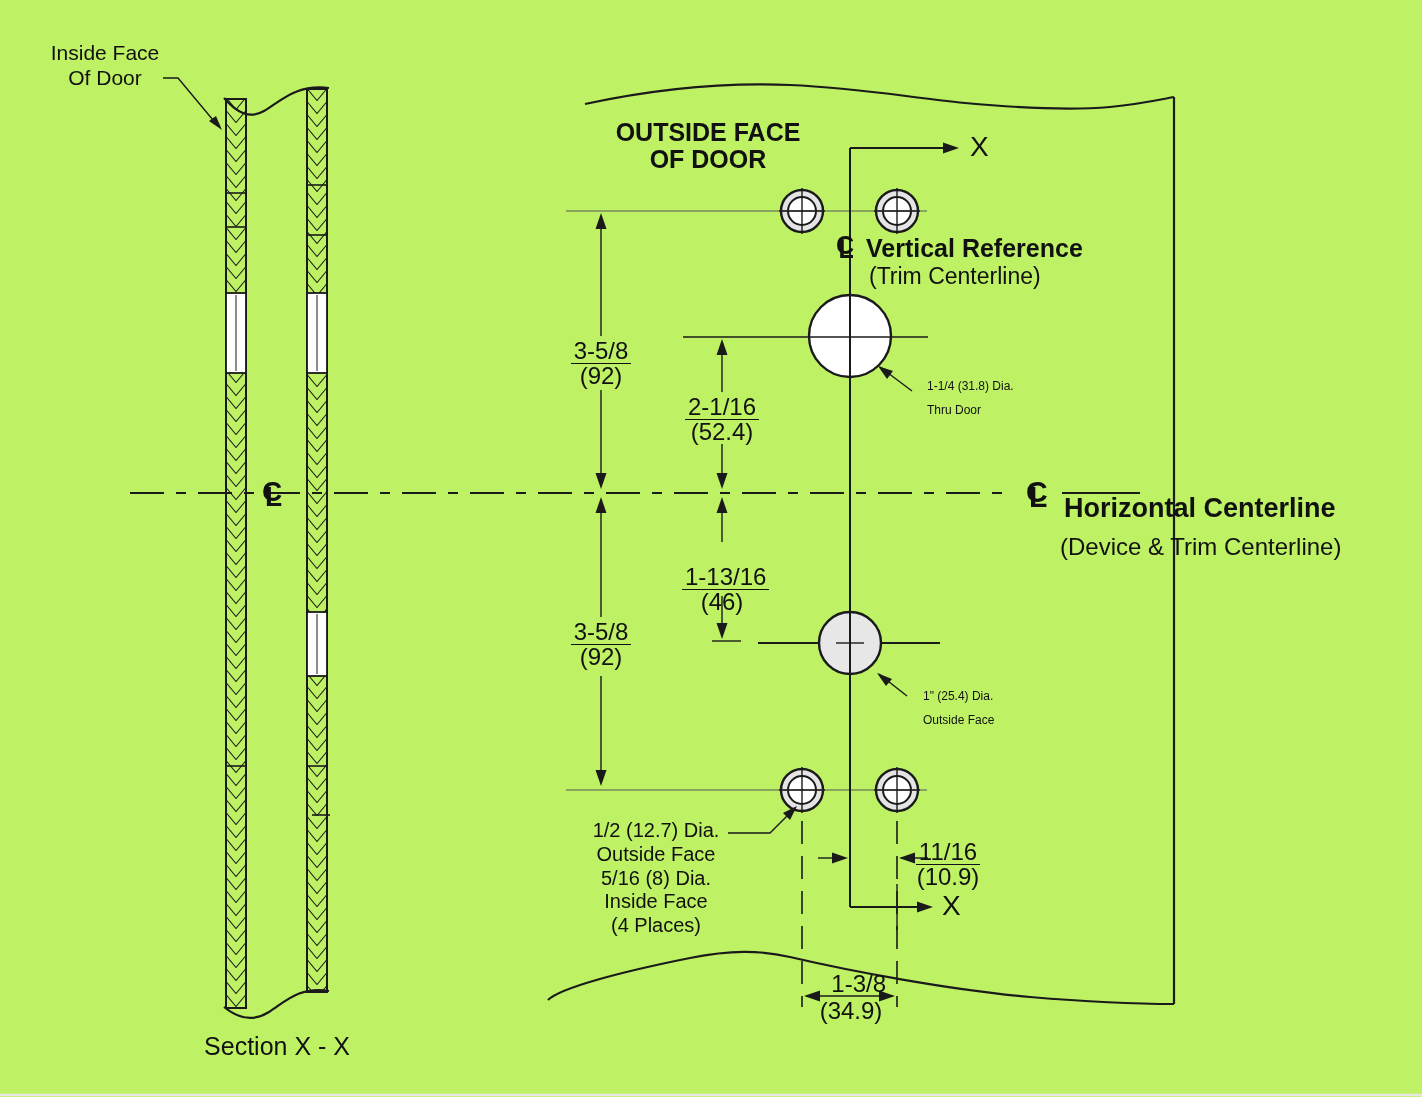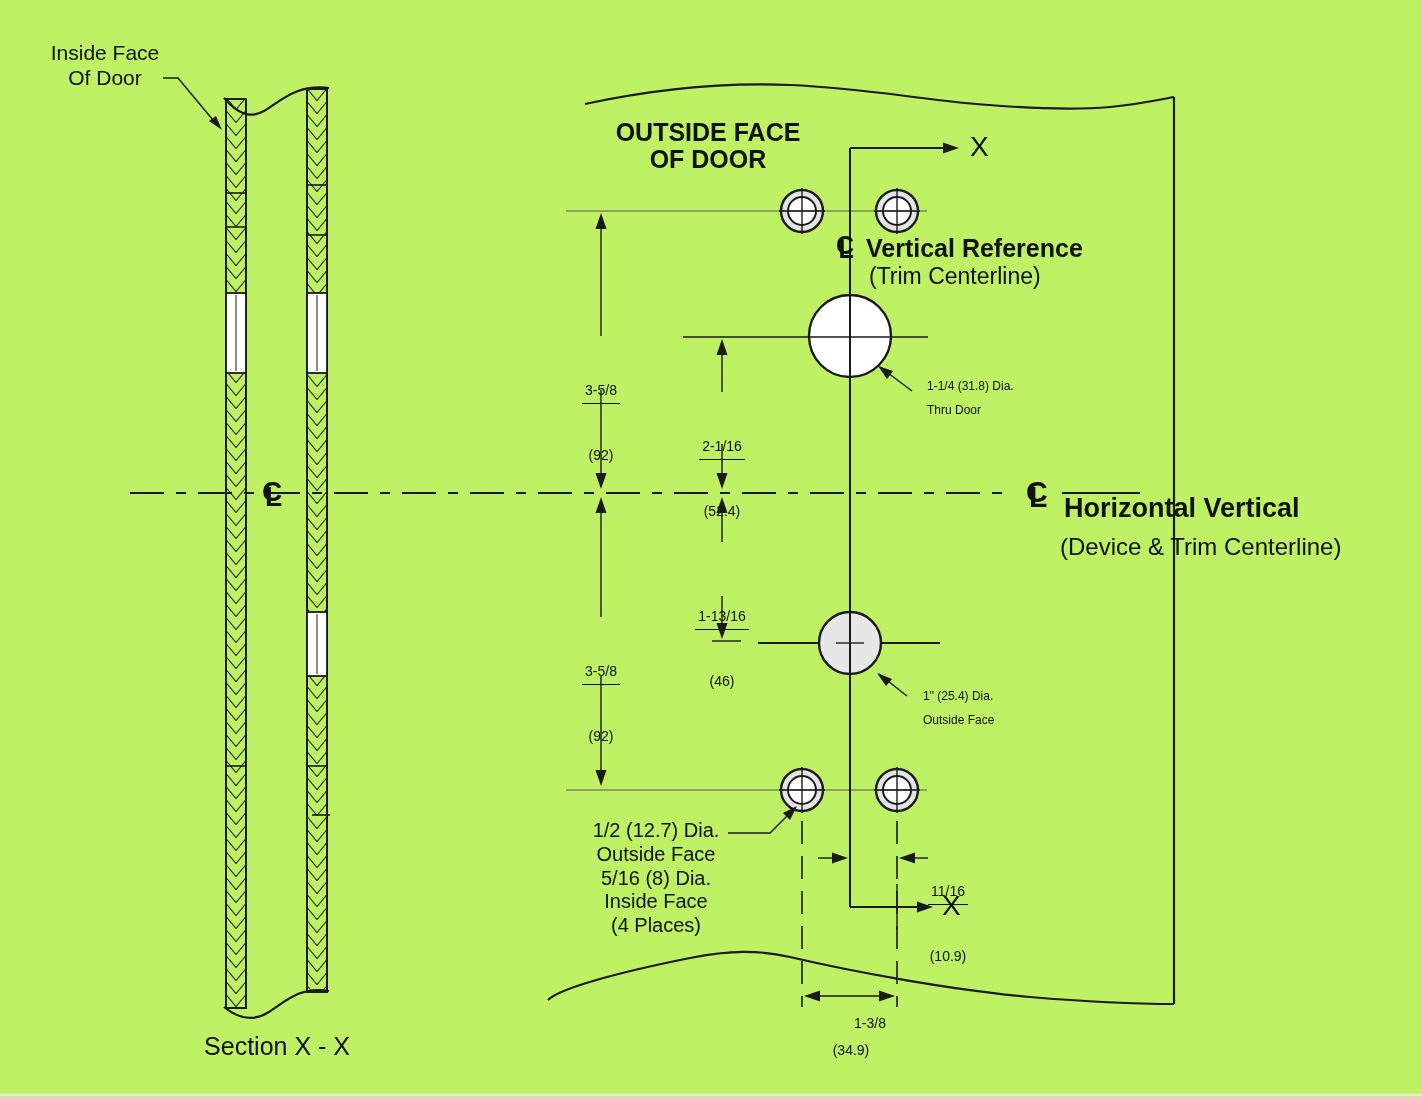--- a/index.html
+++ b/index.html
@@ -32,21 +32,21 @@
   .txt{position:absolute;color:#111;white-space:nowrap;line-height:1.16;}
   .center{text-align:center;}
   .b{font-weight:bold;}
   .f20{font-size:12px;line-height:23.5px;margin-left:10px;}
   .f21{font-size:21px;line-height:25px;}
   .f23{font-size:23px;line-height:27px;}
   .f24{font-size:24px;line-height:28px;}
   .f25{font-size:25px;line-height:27px;}
   .f27{font-size:27px;line-height:30px;}
   .f28{font-size:28px;line-height:30px;}
-  .dim div{font-size:14px;line-height:23px;margin-top:40px;}
+  .dim div{font-size:24px;line-height:23px;}
   .dim .imp{display:inline-block;border-bottom:1.6px solid #111;padding:0 3px 1px 3px;}
   .clsym{position:absolute;font-weight:bold;color:#111;line-height:1;}
   .clsym .cl-l{display:inline-block;margin-left:-0.62em;transform:translateY(0.17em);}
   .boltcall div{font-size:20px;line-height:23.8px;}
 </style>
 </head>
 <body>
 
 <div class="canvas">
 
@@ -221,21 +221,21 @@
   <div class="txt f25 b" style="left:866px;top:235px;">Vertical Reference</div>
   <div class="txt f23" style="left:869px;top:263px;">(Trim Centerline)</div>
 
   <div class="clsym" style="left:262px;top:478px;font-size:28px;">
     <span>C</span><span class="cl-l">L</span>
   </div>
 
   <div class="clsym" style="left:1026px;top:477px;font-size:30px;">
     <span>C</span><span class="cl-l">L</span>
   </div>
-  <div class="txt f27 b" style="left:1064px;top:493px;">Horizontal Vertical</div>
+  <div class="txt f27 b" style="left:1064px;top:493px;">Horizontal Centerline</div>
   <div class="txt f24" style="left:1060px;top:525px;margin-top:8px;">(Device &amp; Trim Centerline)</div>
 
   <div class="txt dim center" style="left:564px;top:339px;width:74px;">
     <div><span class="imp">3-5/8</span></div>
     <div>(92)</div>
   </div>
   <div class="txt dim center" style="left:685px;top:395px;width:74px;">
     <div><span class="imp">2-1/16</span></div>
     <div>(52.4)</div>
   </div>

